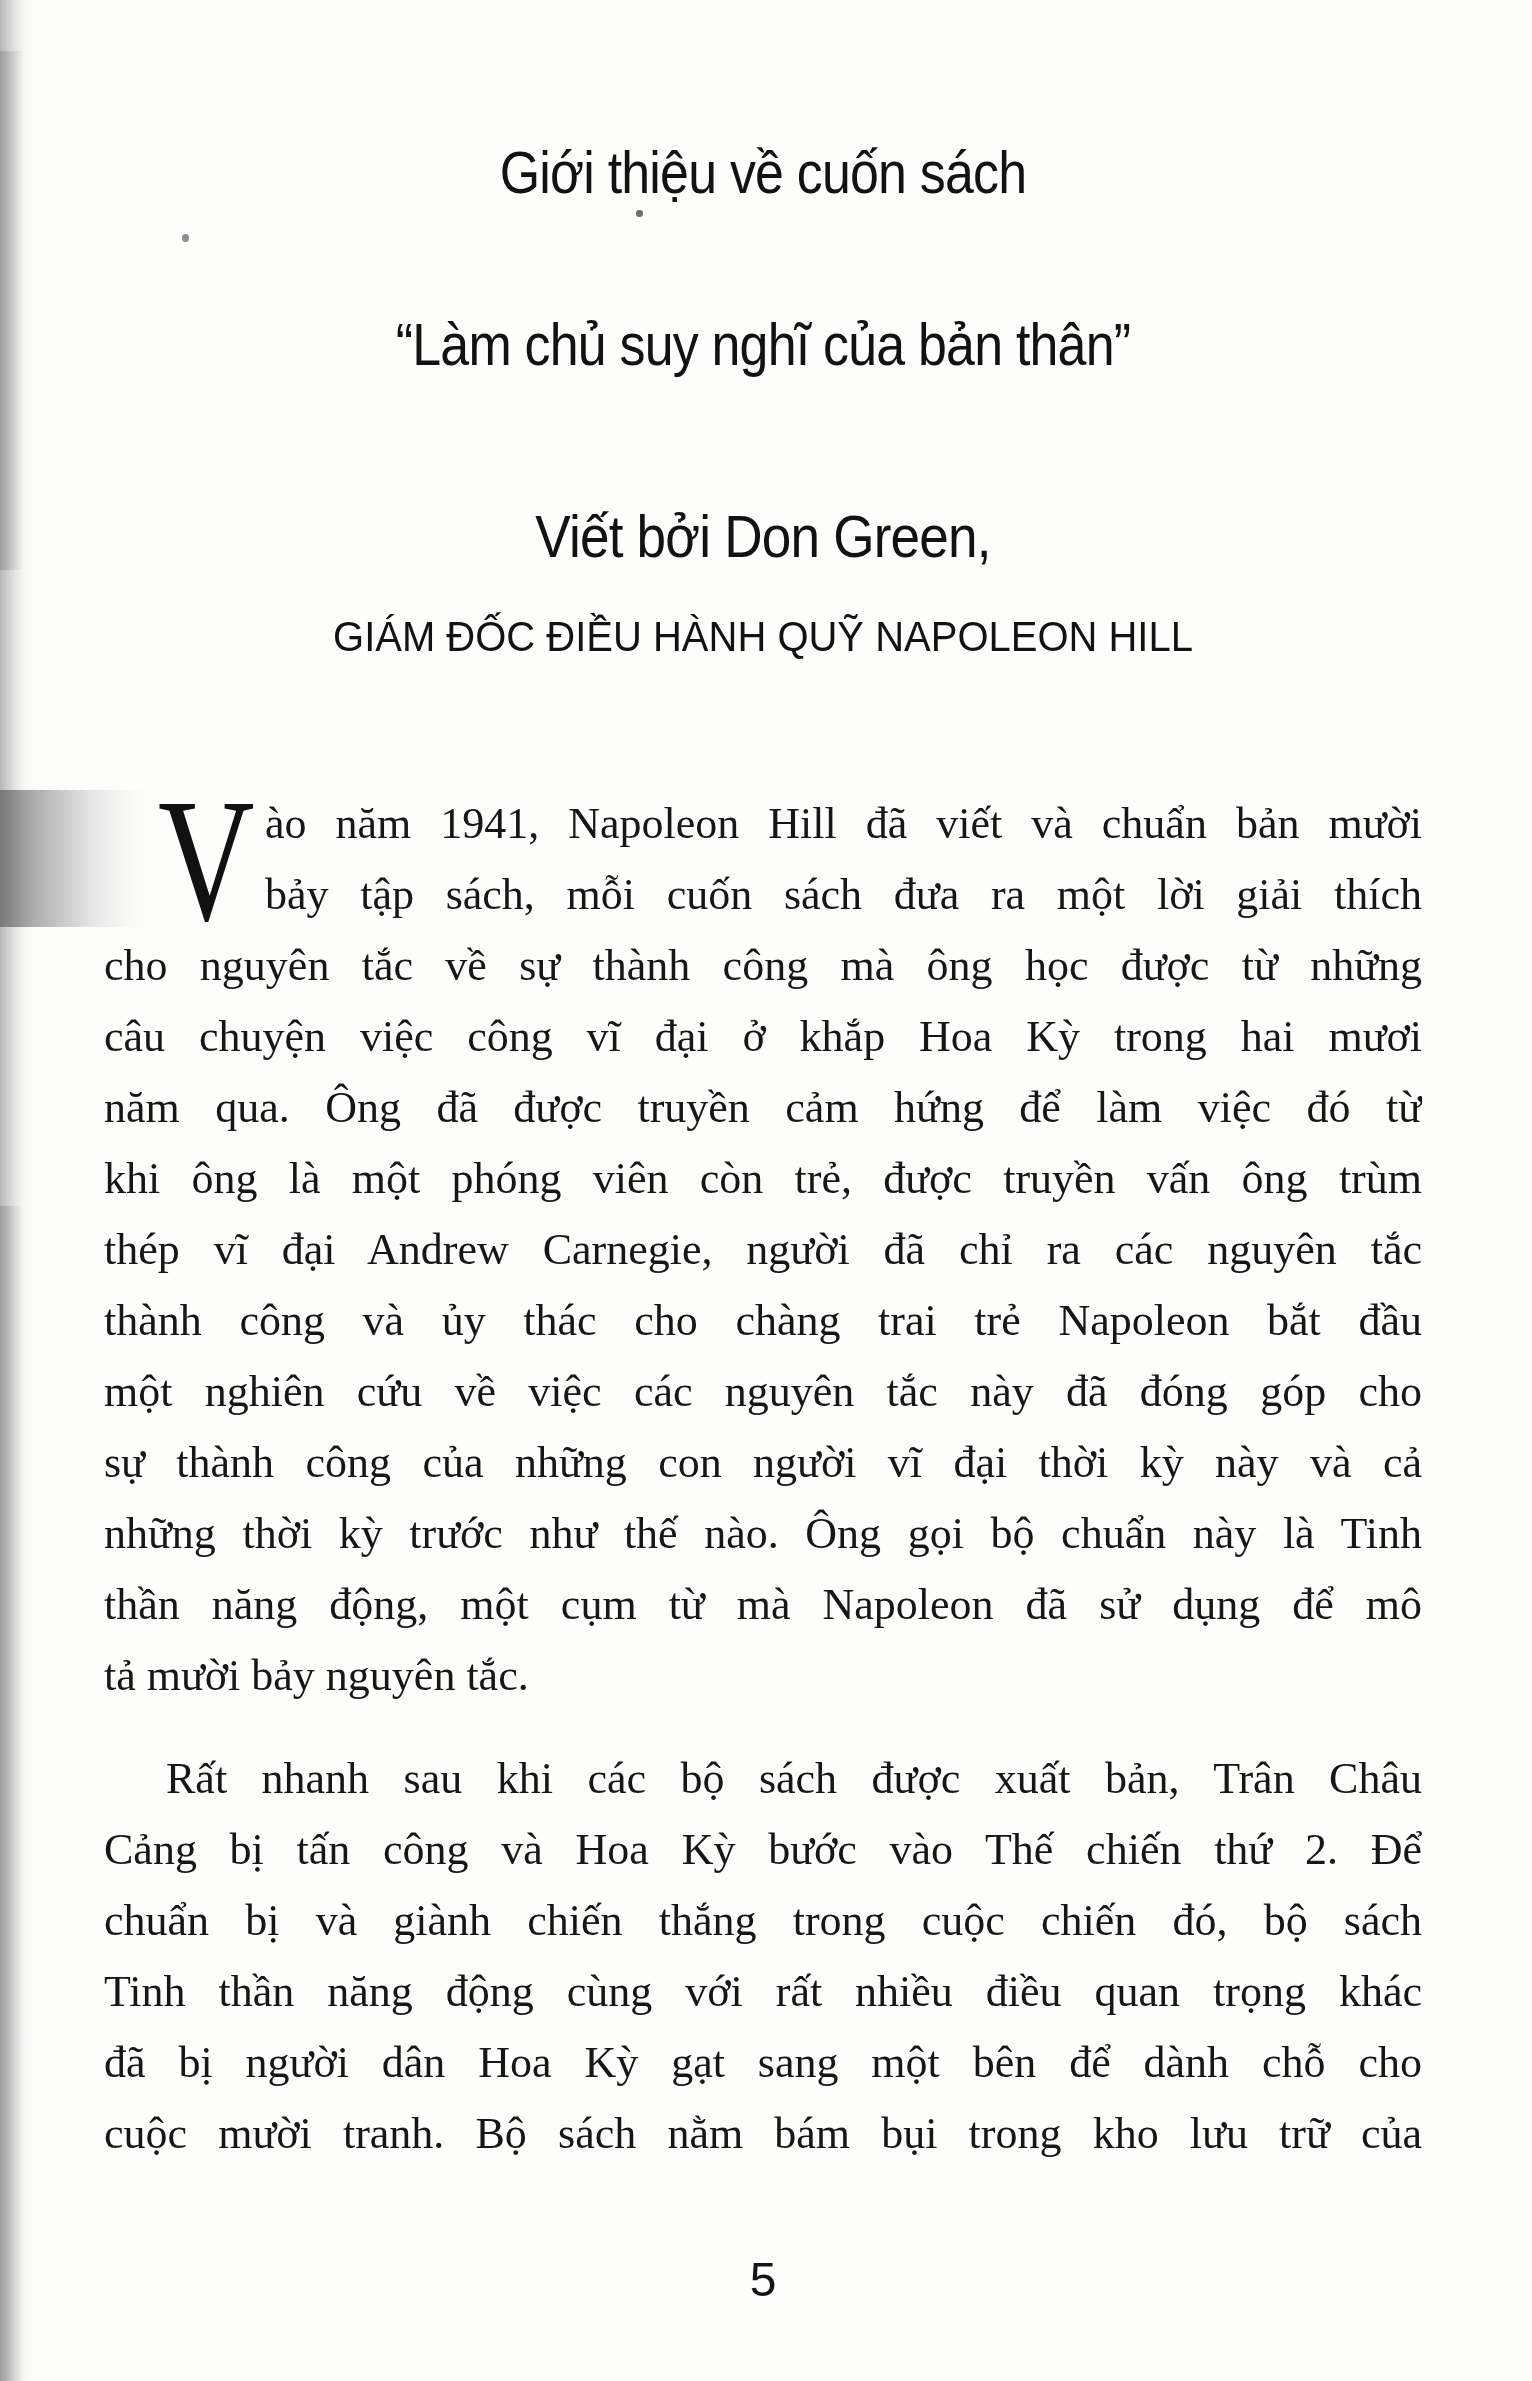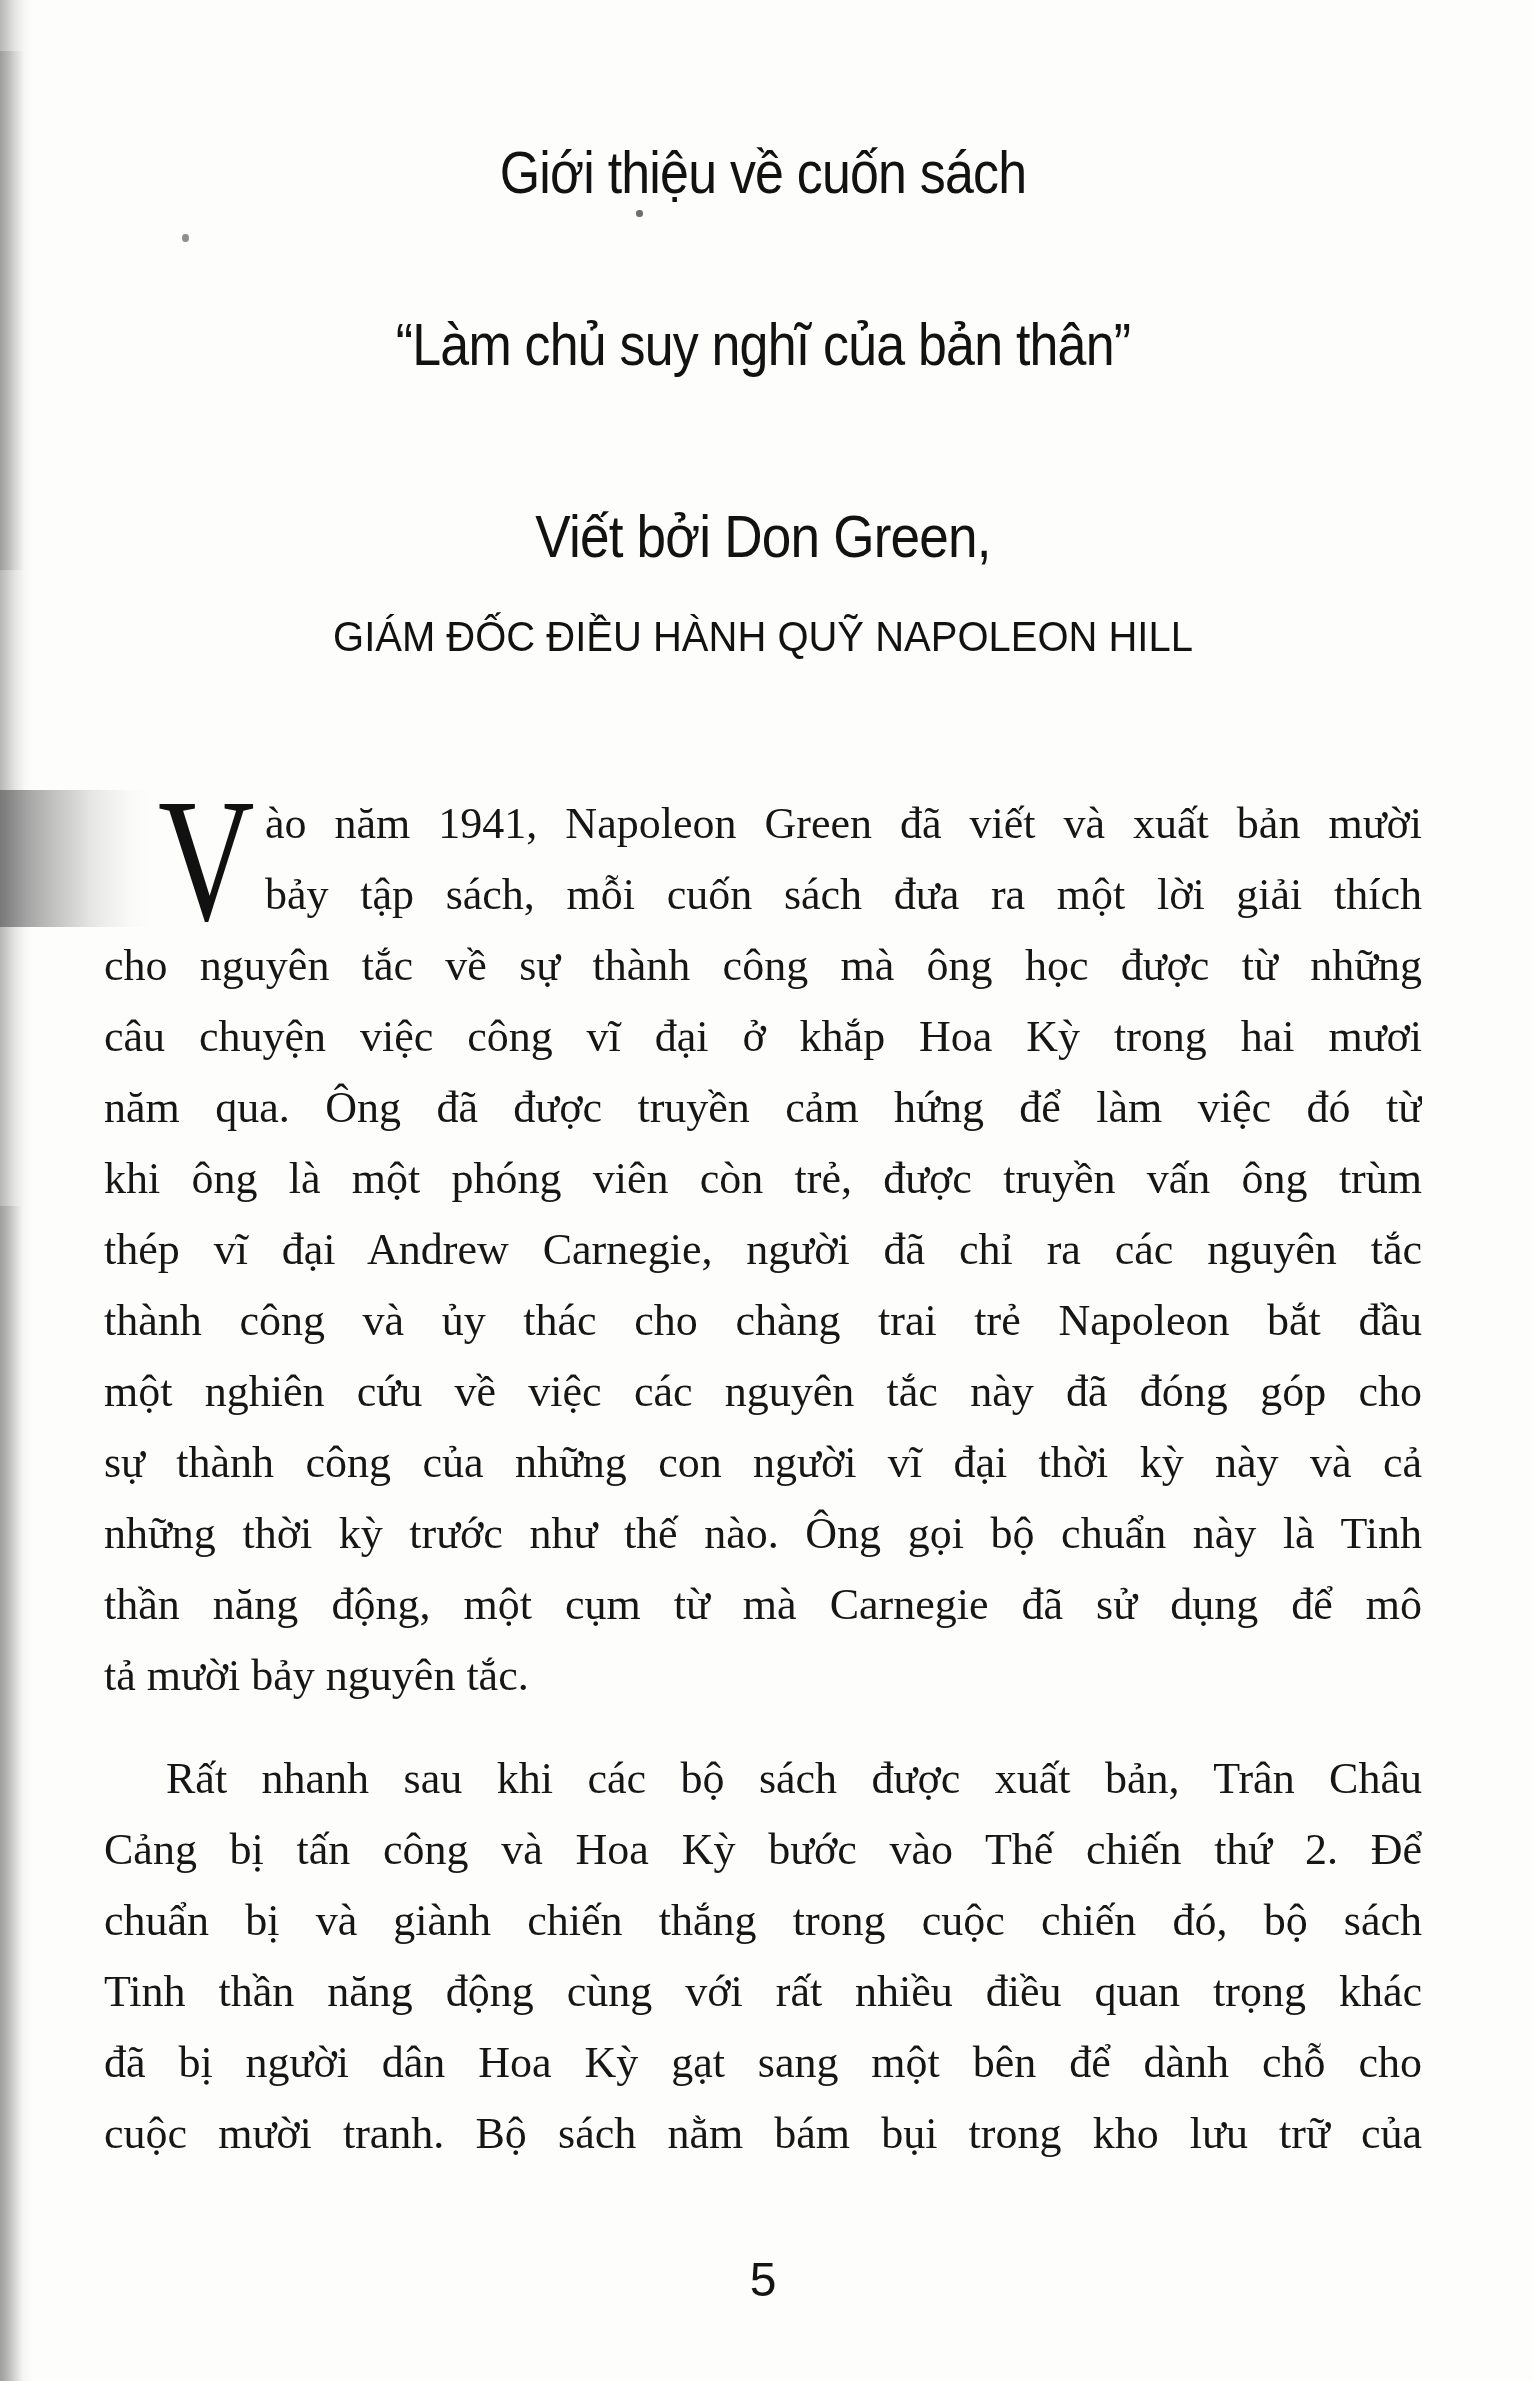--- a/index.html
+++ b/index.html
@@ -93,32 +93,32 @@
 
     <div class="heading title-line title-2">“Làm chủ suy nghĩ của bản thân”</div>
 
     <div class="heading byline">Viết bởi Don Green,</div>
 
     <div class="heading role">GIÁM ĐỐC ĐIỀU HÀNH QUỸ NAPOLEON HILL</div>
 
     <div class="body-text">
         <div class="para">
           <span class="dropcap">V</span>
-          <div class="line just inset"><span>ào năm 1941, Napoleon Green đã viết và xuất bản mười</span></div>
+          <div class="line just inset"><span>ào năm 1941, Napoleon Hill đã viết và chuẩn bản mười</span></div>
           <div class="line just inset"><span>bảy tập sách, mỗi cuốn sách đưa ra một lời giải thích</span></div>
           <div class="line just"><span>cho nguyên tắc về sự thành công mà ông học được từ những</span></div>
           <div class="line just"><span>câu chuyện việc công vĩ đại ở khắp Hoa Kỳ trong hai mươi</span></div>
           <div class="line just"><span>năm qua. Ông đã được truyền cảm hứng để làm việc đó từ</span></div>
           <div class="line just"><span>khi ông là một phóng viên còn trẻ, được truyền vấn ông trùm</span></div>
           <div class="line just"><span>thép vĩ đại Andrew Carnegie, người đã chỉ ra các nguyên tắc</span></div>
           <div class="line just"><span>thành công và ủy thác cho chàng trai trẻ Napoleon bắt đầu</span></div>
           <div class="line just"><span>một nghiên cứu về việc các nguyên tắc này đã đóng góp cho</span></div>
           <div class="line just"><span>sự thành công của những con người vĩ đại thời kỳ này và cả</span></div>
           <div class="line just"><span>những thời kỳ trước như thế nào. Ông gọi bộ chuẩn này là </span><span class="it">Tinh</span></div>
-          <div class="line just"><span class="it">thần năng động,</span><span> một cụm từ mà Carnegie đã sử dụng để mô</span></div>
+          <div class="line just"><span class="it">thần năng động,</span><span> một cụm từ mà Napoleon đã sử dụng để mô</span></div>
           <div class="line"><span>tả mười bảy nguyên tắc.</span></div>
         </div>
         <div class="para">
           <div class="line just indent"><span>Rất nhanh sau khi các bộ sách được xuất bản, Trân Châu</span></div>
           <div class="line just"><span>Cảng bị tấn công và Hoa Kỳ bước vào Thế chiến thứ 2. Để</span></div>
           <div class="line just"><span>chuẩn bị và giành chiến thắng trong cuộc chiến đó, bộ sách</span></div>
           <div class="line just"><span class="it">Tinh thần năng động</span><span> cùng với rất nhiều điều quan trọng khác</span></div>
           <div class="line just"><span>đã bị người dân Hoa Kỳ gạt sang một bên để dành chỗ cho</span></div>
           <div class="line just"><span>cuộc mười tranh. Bộ sách nằm bám bụi trong kho lưu trữ của</span></div>
         </div>

